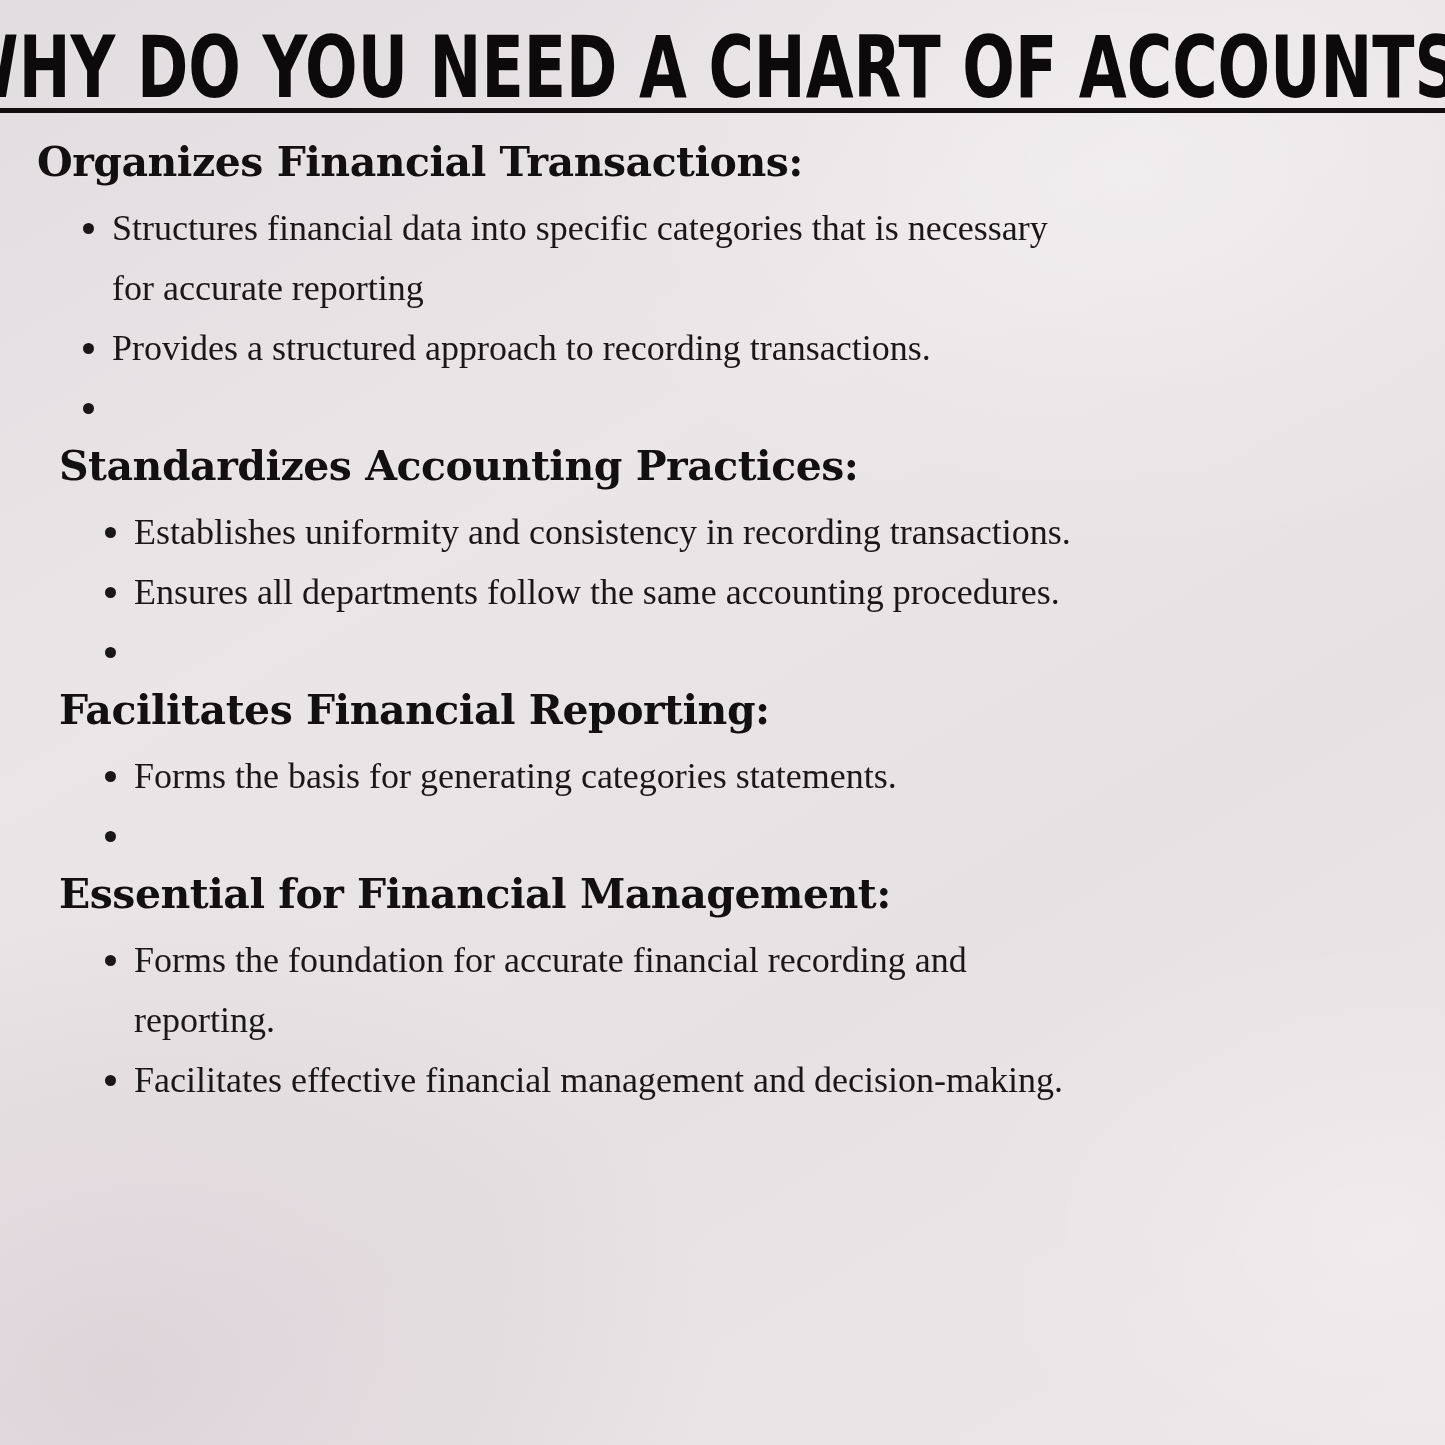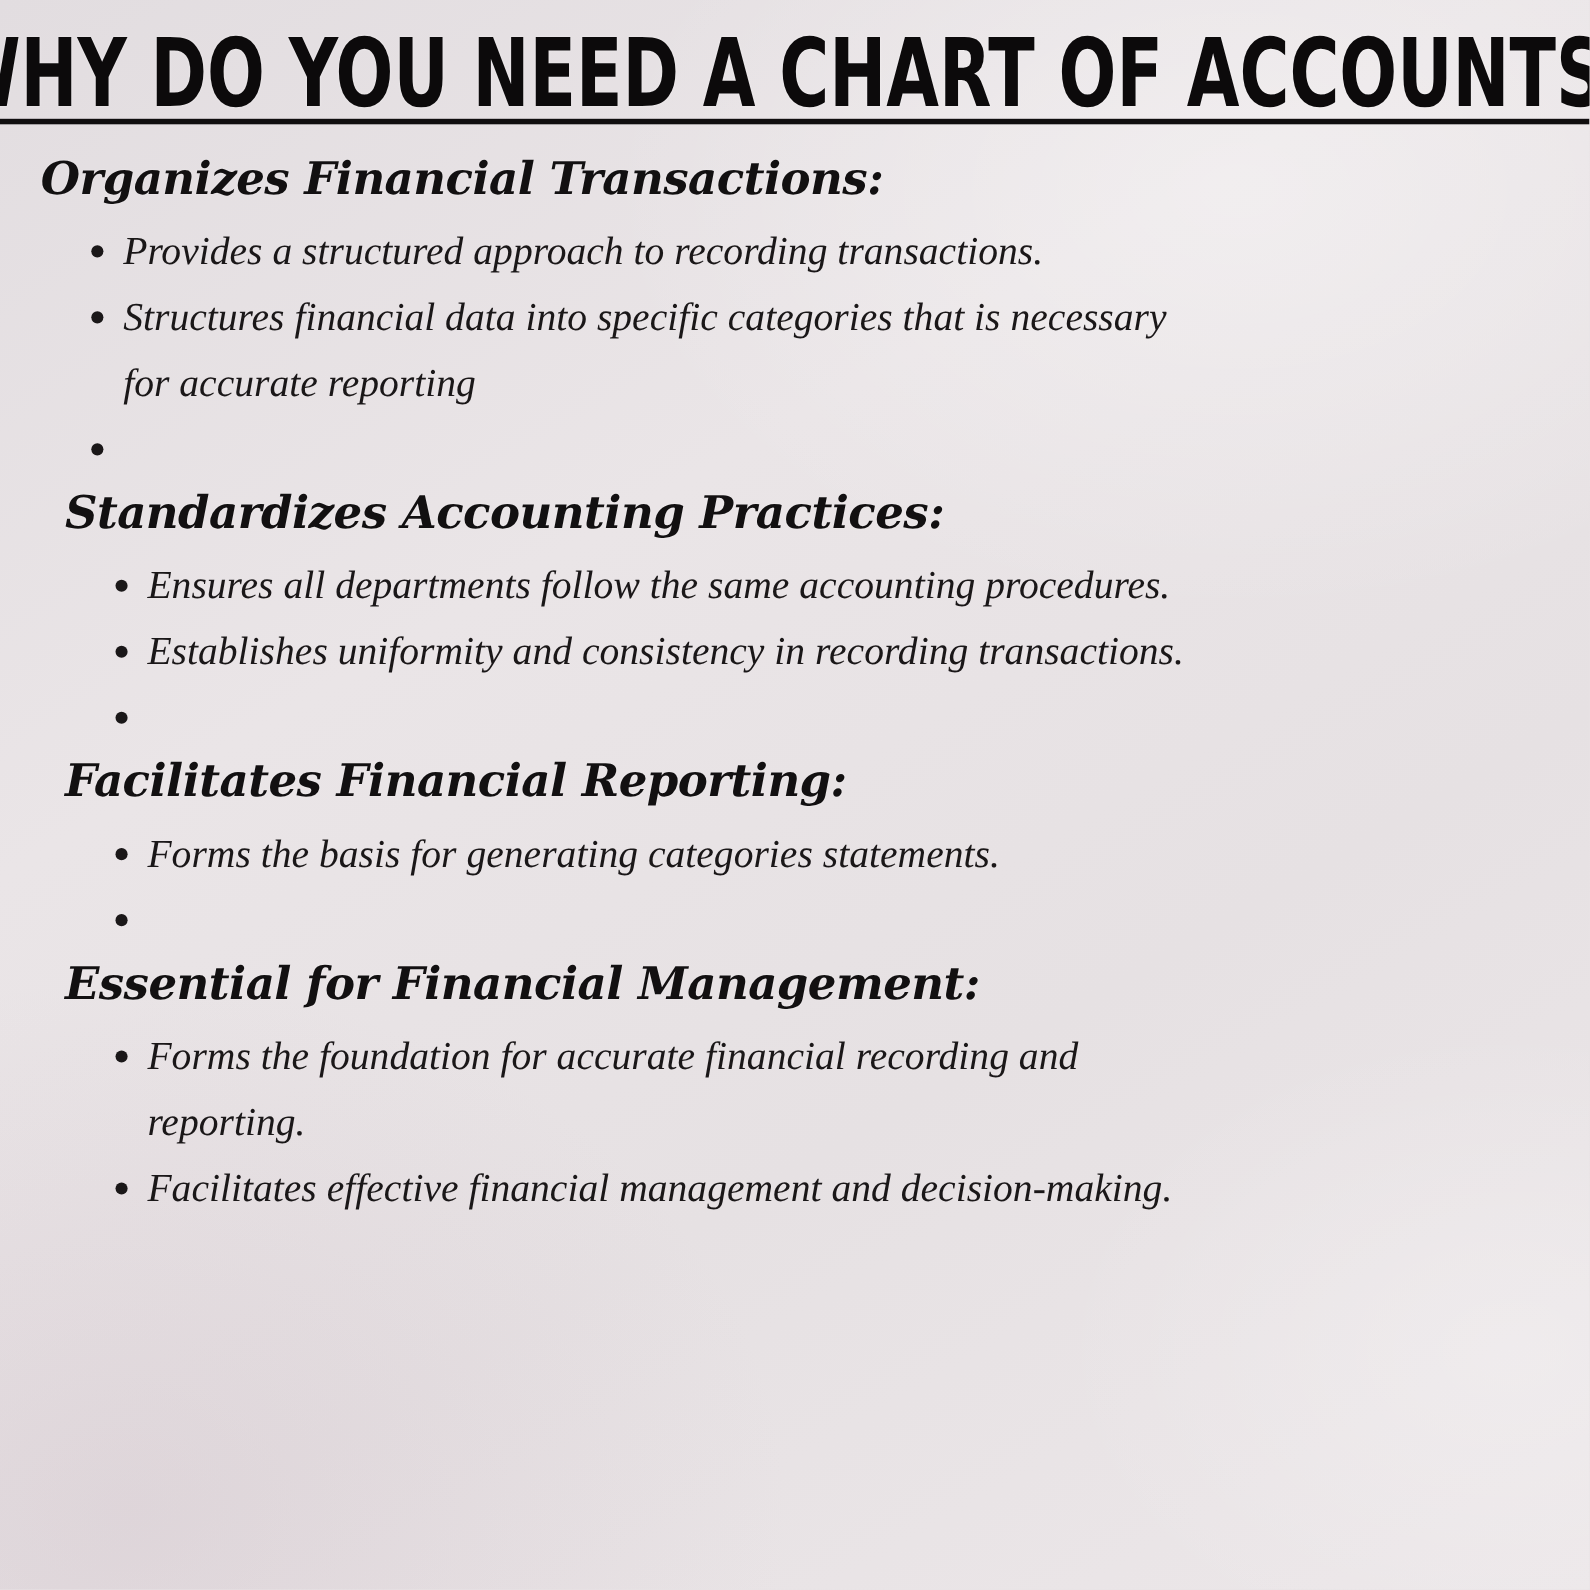--- a/index.html
+++ b/index.html
@@ -49,21 +49,20 @@
     right: 0;
     height: 5px;
     background: var(--divider-color, #100e0f);
   }
 
   .content {
     position: absolute;
     top: 136px;
     left: 37px;
     right: 48px;
-    font-style: italic;
   }
 
   .section + .section {
     margin-top: 62px;
     margin-left: 22px;
   }
 
   .section-heading {
     margin: 0;
     font-family: "DejaVu Serif", "Liberation Serif", serif;
@@ -109,43 +108,43 @@
 
 <div class="divider"></div>
 
 <div class="content">
 
   <div class="section">
     <h2 class="section-heading">Organizes Financial Transactions:</h2>
     <ul class="bullets">
       <li>
         <span class="bullet-dot"></span>
-        <span class="bullet-text">Provides a structured approach to recording transactions.</span>
+        <span class="bullet-text">Structures financial data into specific categories that is necessary
+for accurate reporting</span>
       </li>
       <li>
         <span class="bullet-dot"></span>
-        <span class="bullet-text">Structures financial data into specific categories that is necessary
-for accurate reporting</span>
+        <span class="bullet-text">Provides a structured approach to recording transactions.</span>
       </li>
       <li>
         <span class="bullet-dot"></span>
       </li>
     </ul>
   </div>
 
   <div class="section">
     <h2 class="section-heading">Standardizes Accounting Practices:</h2>
     <ul class="bullets">
       <li>
         <span class="bullet-dot"></span>
-        <span class="bullet-text">Ensures all departments follow the same accounting procedures.</span>
+        <span class="bullet-text">Establishes uniformity and consistency in recording transactions.</span>
       </li>
       <li>
         <span class="bullet-dot"></span>
-        <span class="bullet-text">Establishes uniformity and consistency in recording transactions.</span>
+        <span class="bullet-text">Ensures all departments follow the same accounting procedures.</span>
       </li>
       <li>
         <span class="bullet-dot"></span>
       </li>
     </ul>
   </div>
 
   <div class="section">
     <h2 class="section-heading">Facilitates Financial Reporting:</h2>
     <ul class="bullets">

